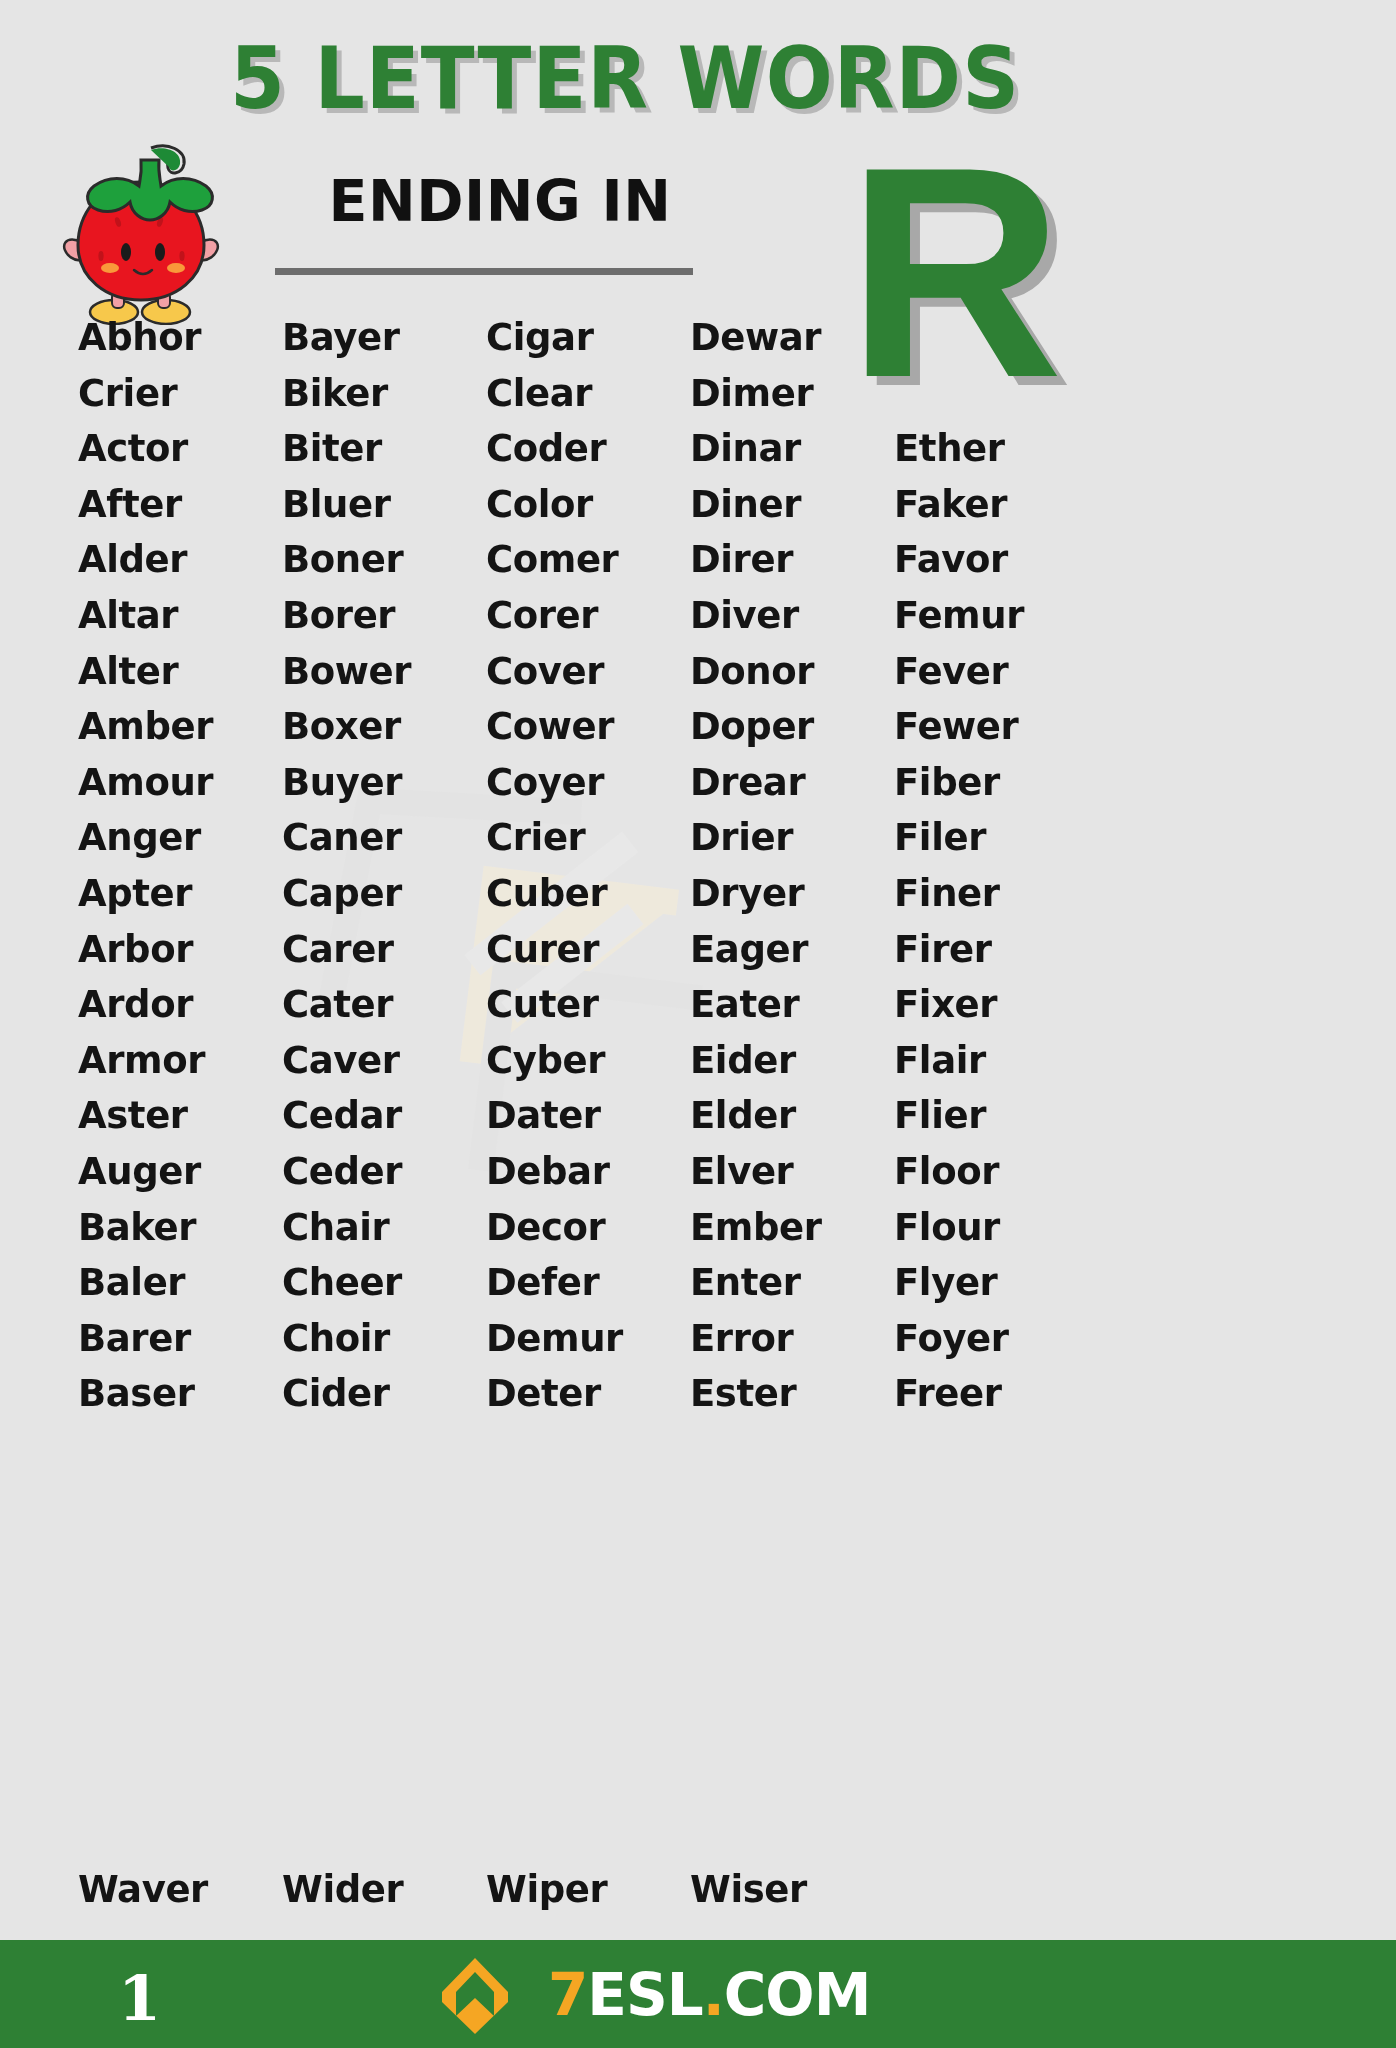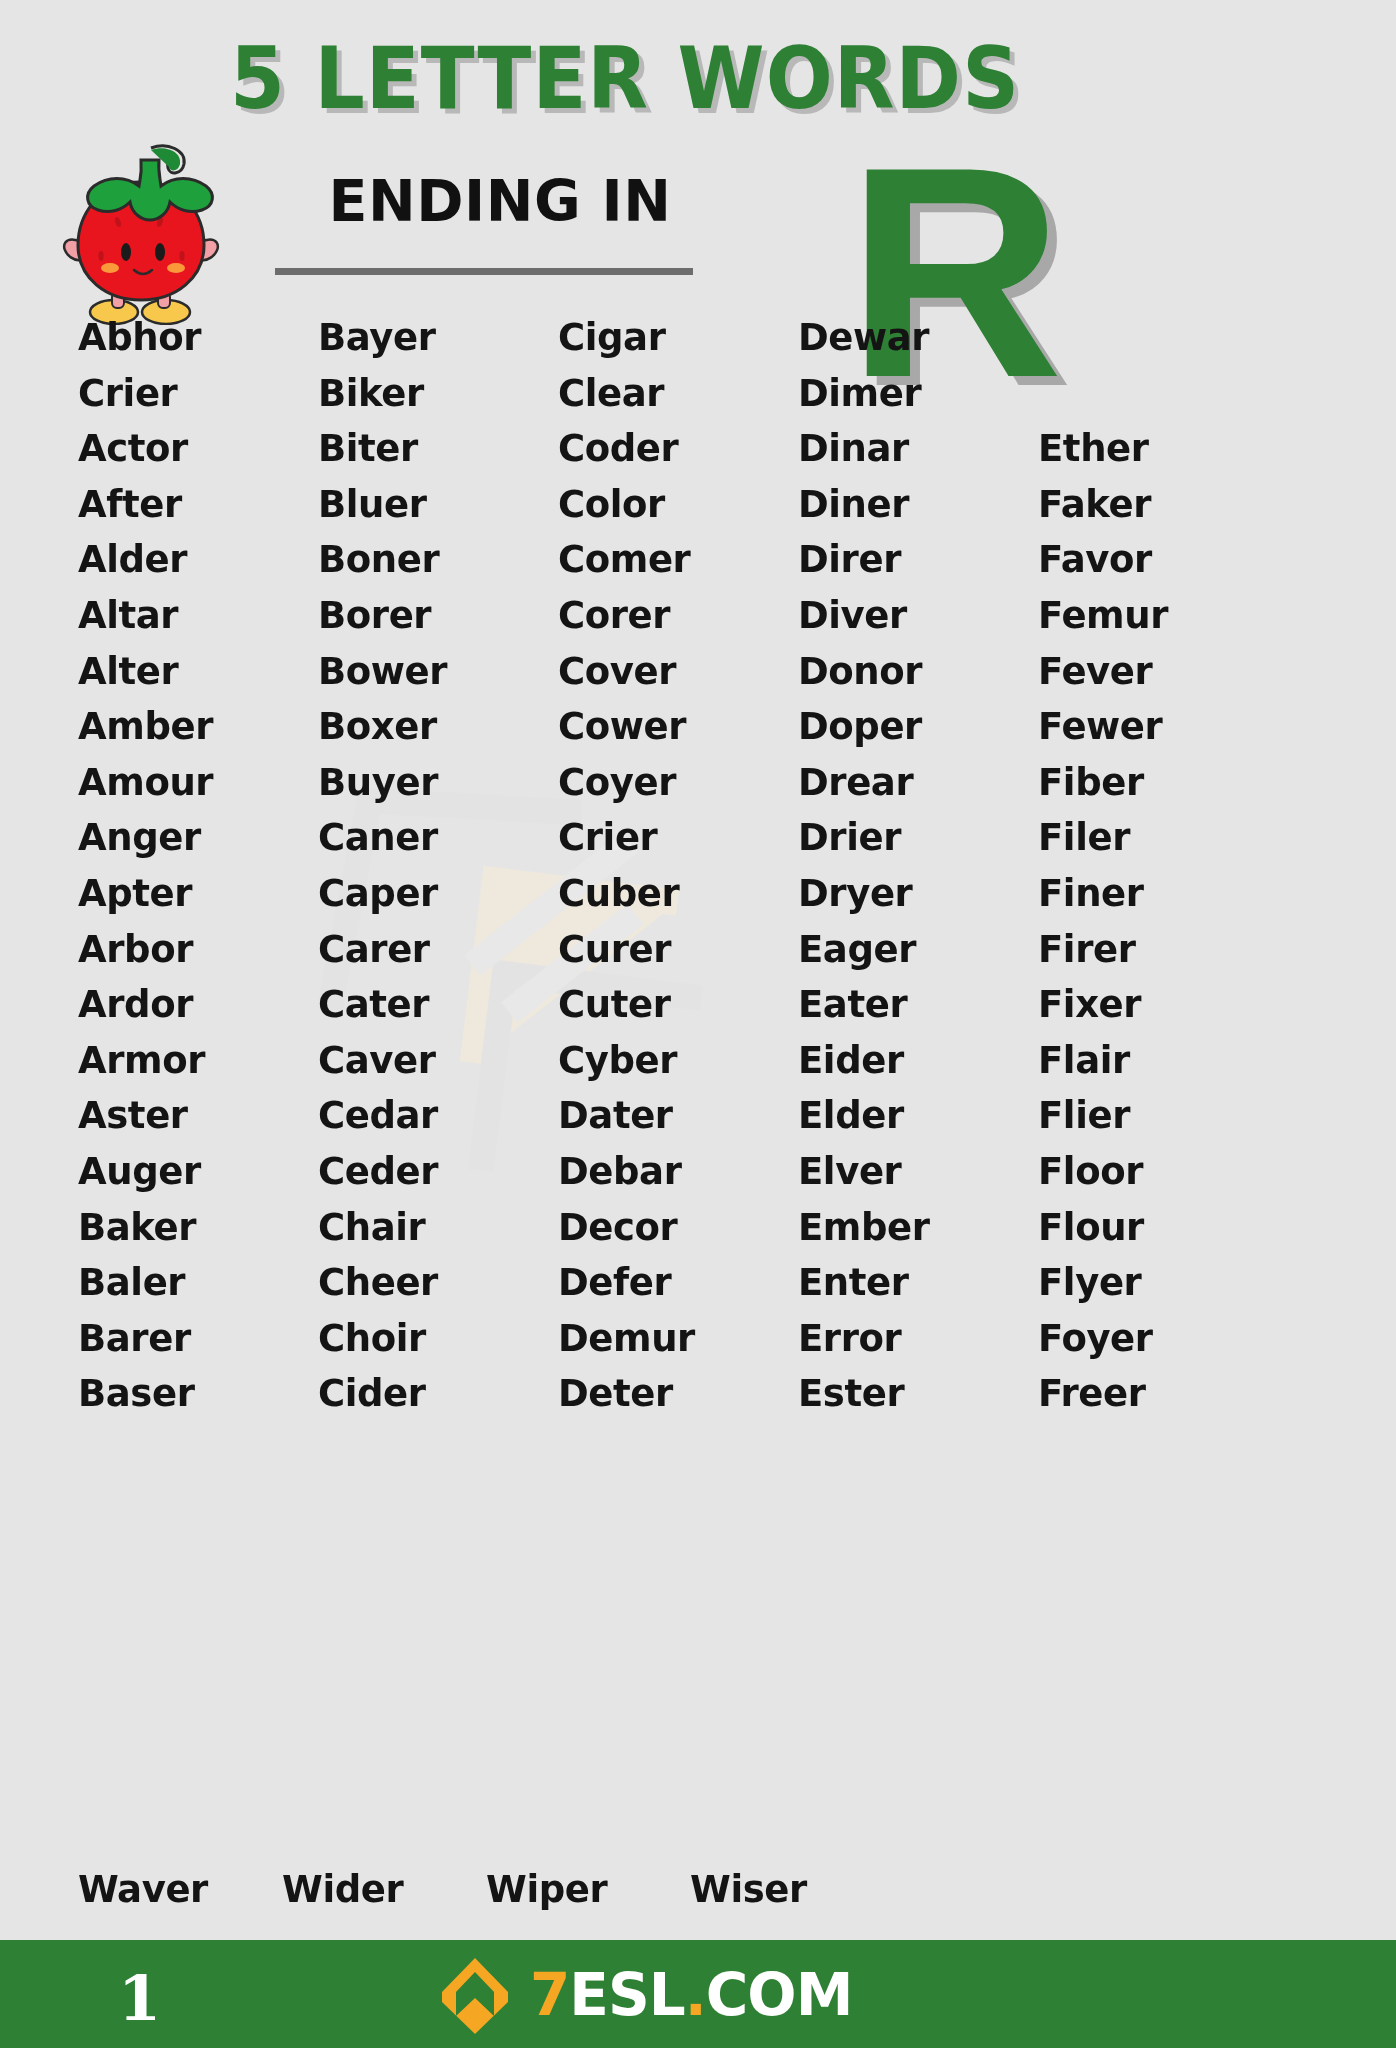--- a/index.html
+++ b/index.html
@@ -104,21 +104,20 @@
   }
 
   
   #grid {
     position: absolute;
     left: 0;
     top: 310px;
     width: 1396px;
     display: flex;
     z-index: 6;
-    gap: 36px;
   }
 
   .col {
     width: 204px;
     display: flex;
     flex-direction: column;
   }
 
   .col-1 { margin-left: 78px; }
   .col-2 { margin-left: 0px; }
@@ -178,21 +177,21 @@
     color: #ffffff;
     font-family: "DejaVu Serif", serif;
   }
 
   #logo {
     position: absolute;
     left: 430px;
     top: 14px;
     display: flex;
     align-items: center;
-    gap: 10px;
+    gap: 28px;
     height: 82px;
   }
 
   #logo-mark { width: 90px; height: 82px; flex: none; }
 
   #logo-text {
     font-size: 58px;
     font-weight: 700;
     letter-spacing: -1px;
     font-family: "DejaVu Sans", sans-serif;

